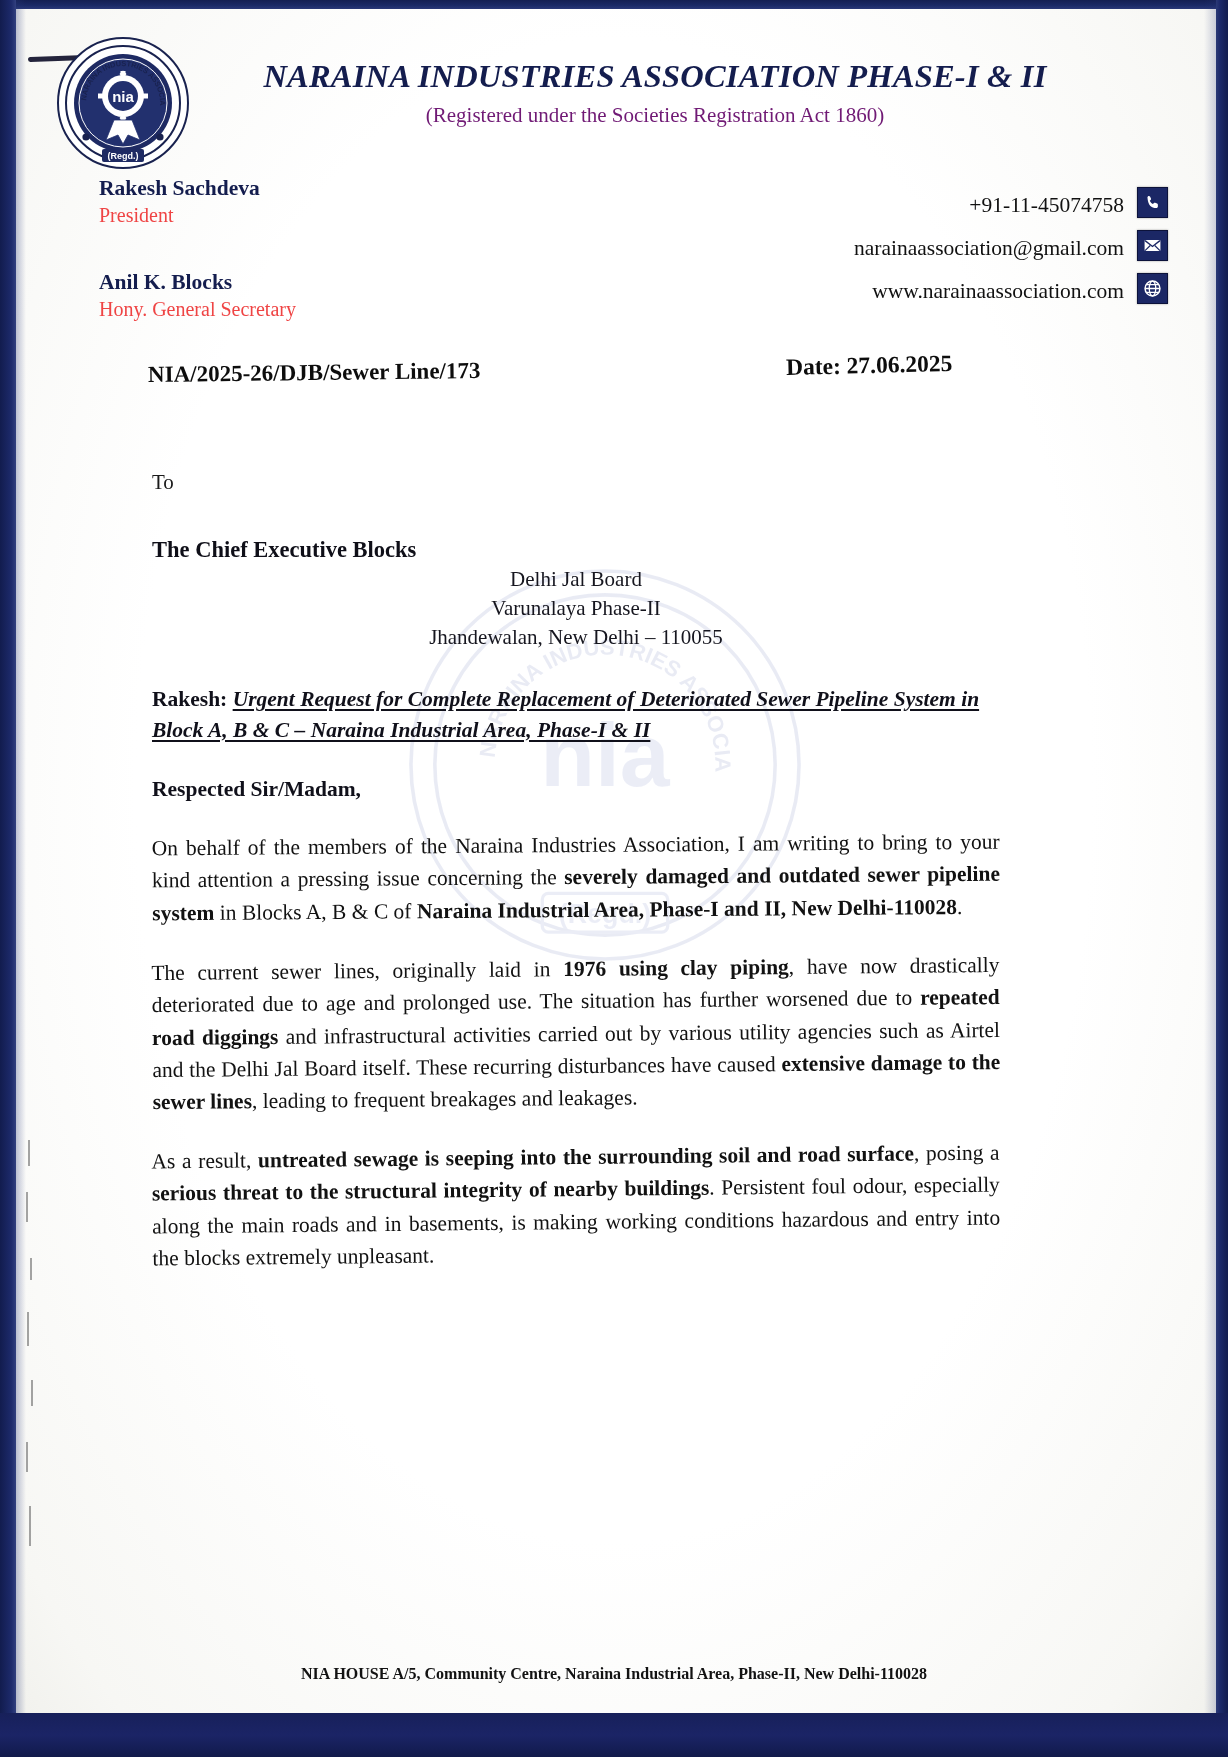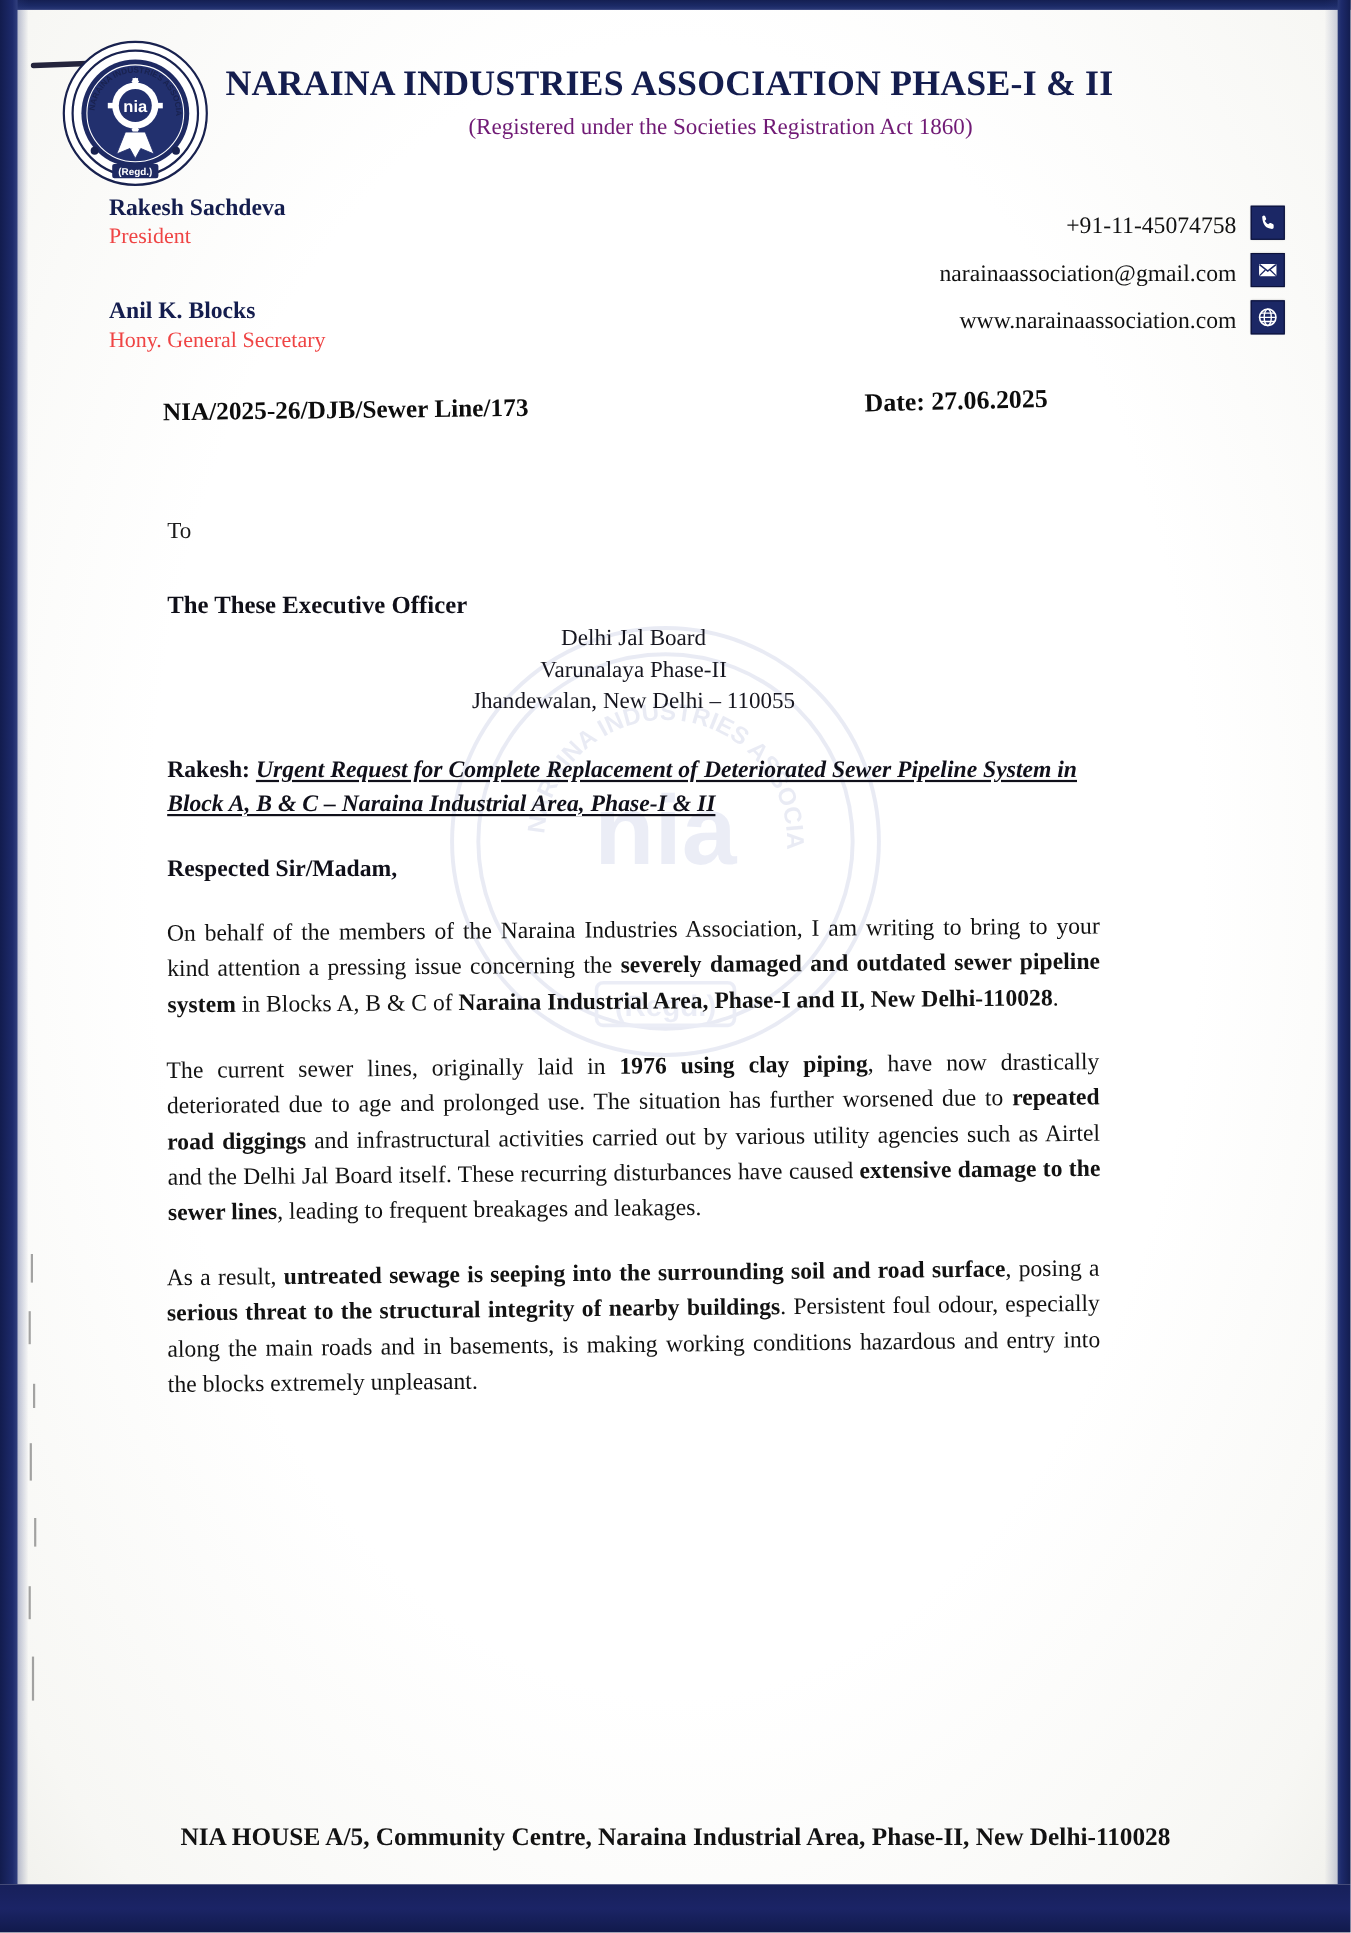--- a/index.html
+++ b/index.html
@@ -51,23 +51,24 @@
 
   
   .logo-wrap{position:absolute;left:56px;top:36px;width:134px;height:134px;}
   .pen-stroke{
     position:absolute;left:28px;top:56px;width:60px;height:5px;
     background:#24243c;border-radius:3px;transform:rotate(-2deg);
   }
 
   .org-title{
     position:absolute;left:205px;top:58px;width:900px;
+    text-align:center;
     font-family:"Liberation Serif",serif;
     font-weight:bold;font-size:32.5px;letter-spacing:.2px;
-    color:#141d4e;white-space:nowrap;
+    color:#141d4e;white-space:nowrap;font-style:italic;
   }
   .org-sub1,.org-sub2{
     position:absolute;width:900px;left:205px;text-align:center;
     font-size:21px;color:#701a75;
   }
   .org-sub1{top:103px;}
   .org-sub2{top:135px;}
 
   
   .ob{position:absolute;left:99px;}
@@ -142,21 +143,21 @@
 
   
   .watermark{
     position:absolute;left:405px;top:565px;width:400px;height:400px;
     opacity:.13;pointer-events:none;
   }
 
   
   .footer{
     position:absolute;left:0;bottom:74px;width:1228px;text-align:center;
-    font-size:23px;font-weight:bold;color:#121212;
+    font-size:16px;font-weight:bold;color:#121212;
   }
   .footer-rule{
     position:absolute;left:16px;bottom:113px;width:1200px;height:1px;
     background:rgba(0,0,0,0);
   }
 </style>
 </head>
 <body>
 
 <div id="page">
@@ -278,21 +279,21 @@
       <rect x="46" y="110" width="42" height="13" rx="2" fill="none" stroke="#6c7cc0" stroke-width="1.1"></rect>
       <text x="67" y="120" text-anchor="middle" font-family="Liberation Sans, sans-serif" font-size="9" font-weight="bold" fill="#6c7cc0">(Regd.)</text>
     </svg>
   </div>
 
   <div class="body-area">
 
     <div class="to-label">To</div>
 
     <div class="addr">
-      <div class="a0">The These Executive Officer</div>
+      <div class="a0">The Chief Executive Blocks</div>
       <div class="a1">Delhi Jal Board</div>
       <div class="a1">Varunalaya Phase-II</div>
       <div class="a1">Jhandewalan, New Delhi – 110055</div>
     </div>
 
     <div class="subject">
       <span class="slabel">Rakesh:</span>
       <span class="sval">Urgent Request for Complete Replacement of Deteriorated Sewer Pipeline System in Block A, B &amp; C – Naraina Industrial Area, Phase-I &amp; II</span>
     </div>
 

